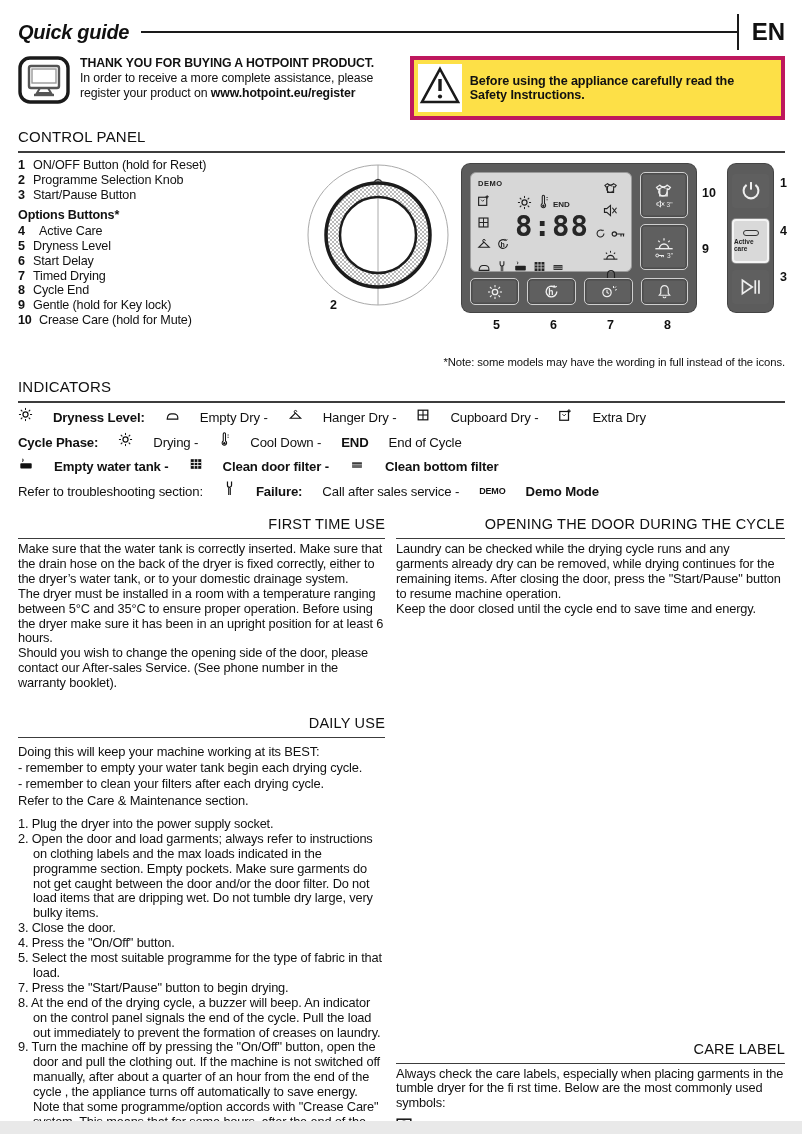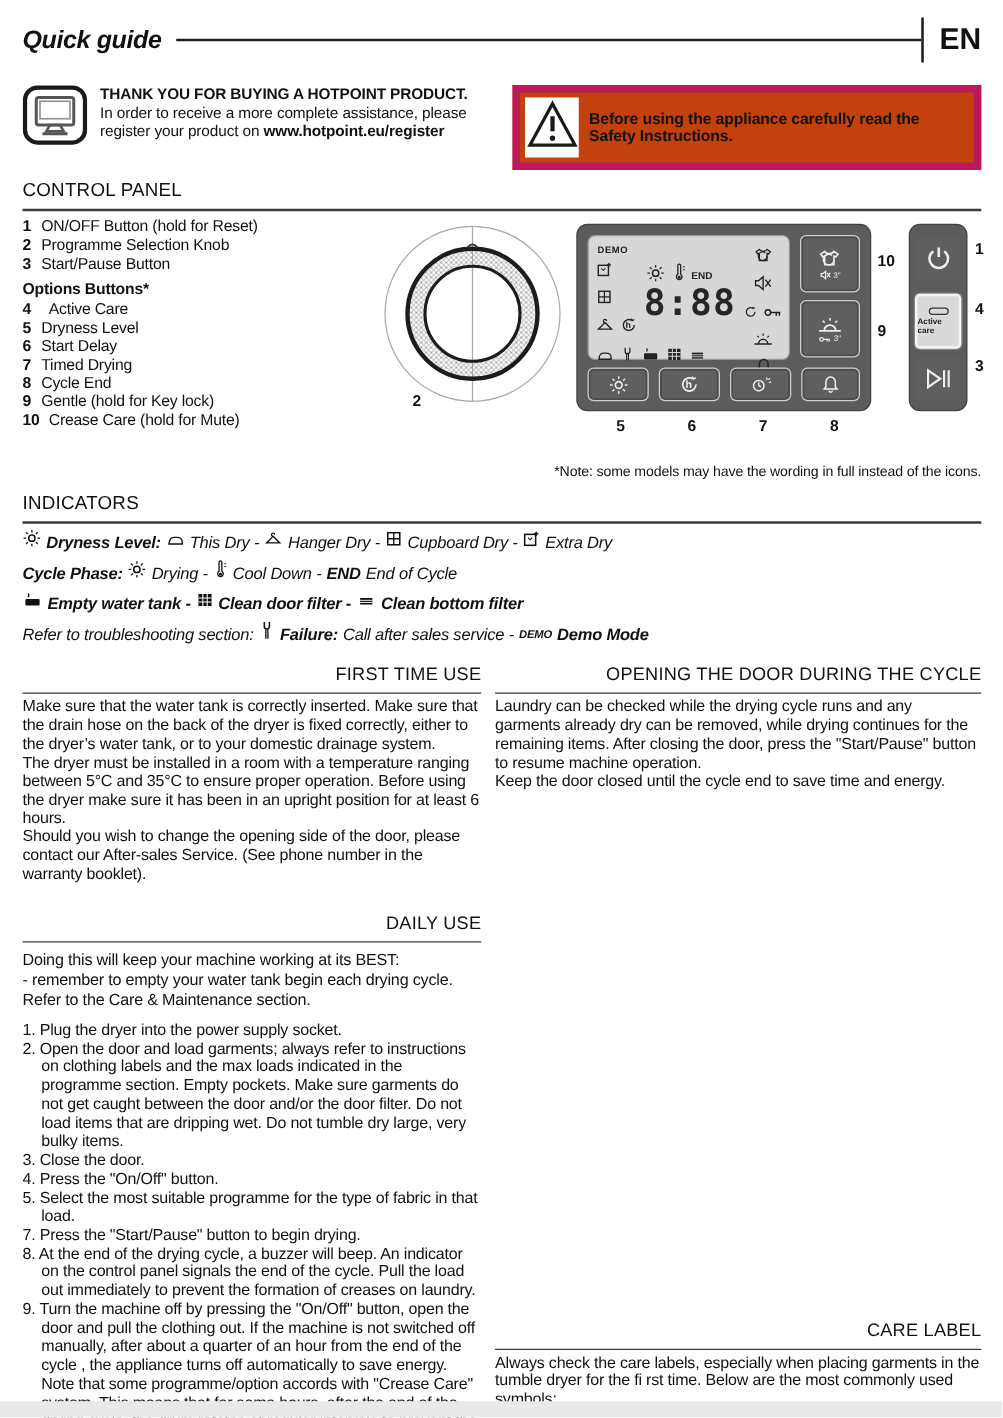--- a/index.html
+++ b/index.html
@@ -12,26 +12,26 @@
   .page { position:absolute; left:18px; top:12px; width:767px; }
 
   
   .header { display:flex; align-items:center; height:40px; }
   .title { font-size:20px; font-weight:bold; font-style:italic; letter-spacing:-0.3px; white-space:nowrap; }
   .hrule { flex:1; height:2.5px; background:#1a1a1a; margin-left:12px; }
   .vbar  { width:2.5px; height:36px; background:#1a1a1a; }
   .lang  { font-size:24px; font-weight:bold; padding-left:12px; width:46px; text-align:right; }
 
   
-  .intro-row { display:flex; margin-top:16px; }
+  .intro-row { display:flex; margin-top:4px; }
   .register { display:flex; width:390px; }
   .register .txt { margin-left:10px; font-size:12.3px; line-height:15px; letter-spacing:-0.1px; }
   .register .b { font-weight:bold; }
   .warnbox {
-    margin-left:2px; width:375px; background:#c2410c; border:6px solid #be185d;
+    margin-left:2px; width:375px; background:#fde047; border:4px solid #be185d;
     display:flex; align-items:center; padding:4px; min-height:56px;
   }
   .warnbox .tri-wrap { background:#fff; width:56px; height:48px; display:flex; align-items:center; justify-content:center; }
   .warnbox .wtxt { font-size:12.6px; font-weight:bold; line-height:14.5px; padding:0 8px; letter-spacing:-0.1px; }
 
   
   .h2 { font-size:15px; font-weight:normal; letter-spacing:0.2px; border-bottom:2px solid #3c3c3c; padding-bottom:6px; }
   .h2.col { font-size:14.5px; border-bottom-width:1.5px;text-align:right; }
 
   
@@ -63,21 +63,21 @@
   .lcd-end  { position:absolute; left:82px; top:27px; font-size:8px; font-weight:bold; color:#222; }
   .seg { position:absolute; left:44px; top:36px; font-family:"DejaVu Sans Mono", monospace; font-weight:bold; font-size:29px; color:#262626; letter-spacing:1px; }
   .lcol { position:absolute; left:6px; top:20px; display:flex; flex-direction:column; gap:4px; }
   .rcol { position:absolute; right:5px; top:8px; display:flex; flex-direction:column; gap:4px; align-items:center; }
   .lrow { display:flex; gap:5px; align-items:center; }
 
   .note { text-align:right; font-size:11.3px; margin-top:6px; letter-spacing:-0.1px; }
 
   
   .ind-section { margin-top:10px; }
-  .ind-line { font-size:13.2px; line-height:19px; margin-top:4px; letter-spacing:-0.15px; display:flex; align-items:center; flex-wrap:wrap; gap:4px;font-style:italic; }
+  .ind-line { font-size:13.2px; line-height:19px; margin-top:4px; letter-spacing:-0.15px; display:flex; align-items:center; flex-wrap:wrap; gap:20px; }
   .ind-line .b { font-weight:bold; }
   .ic { display:inline-block; vertical-align:-2px; }
 
   
   .cols { display:flex; margin-top:14px; }
   .col-left { width:368px; }
   .col-right { width:390px; margin-left:11px; }
   .body-txt { font-size:12.8px; line-height:14.9px; letter-spacing:-0.15px; margin-top:3px; }
   .body-txt p { margin:0; }
   .daily { margin-top:24px; }
@@ -418,21 +418,21 @@
               <line x1="3" y1="3" x2="4.6" y2="4.6"></line>
               <line x1="11.4" y1="11.4" x2="13" y2="13"></line>
               <line x1="13" y1="3" x2="11.4" y2="4.6"></line>
               <line x1="4.6" y1="11.4" x2="3" y2="13"></line>
             </g>
           </svg></span>
       <span class="b">Dryness Level:</span>
       <span class="ic"><svg width="15" height="13" viewBox="0 0 16 16">
             <path d="M1.5 12.5h13v-2c0-2.8-2.2-4.5-5-4.5H6.5C4 6 2.3 8 1.8 10.5z" fill="none" stroke="#111" stroke-width="1.4"></path>
           </svg></span>
-      <span>This Dry -</span>
+      <span>Empty Dry -</span>
       <span class="ic"><svg width="15" height="13" viewBox="0 0 16 16">
             <path d="M8 5a1.6 1.6 0 1 1 1.6-1.6" fill="none" stroke="#111" stroke-width="1.2"></path>
             <path d="M8 5l6.5 6.5H1.5Z" fill="none" stroke="#111" stroke-width="1.3"></path>
           </svg></span>
       <span>Hanger Dry -</span>
       <span class="ic"><svg width="14" height="14" viewBox="0 0 16 16">
             <rect x="2.5" y="2.5" width="11" height="11" fill="none" stroke="#111" stroke-width="1.4"></rect>
             <line x1="8" y1="2.5" x2="8" y2="13.5" stroke="#111" stroke-width="1.2"></line>
             <line x1="2.5" y1="8" x2="13.5" y2="8" stroke="#111" stroke-width="1.2"></line>
           </svg></span>
@@ -509,20 +509,21 @@
         <p>Make sure that the water tank is correctly inserted. Make sure that the drain hose on the back of the dryer is fixed correctly, either to the dryer’s water tank, or to your domestic drainage system.</p>
         <p>The dryer must be installed in a room with a temperature ranging between 5°C and 35°C to ensure proper operation. Before using the dryer make sure it has been in an upright position for at least 6 hours.</p>
         <p>Should you wish to change the opening side of the door, please contact our After-sales Service. (See phone number  in the warranty booklet).</p>
       </div>
 
       <div class="daily">
         <div class="h2 col">DAILY USE</div>
         <div style="margin-top:6px;">
           <div class="bold-line">Doing this will keep your machine working at its BEST:</div>
           <div class="bold-line">- remember to empty your water tank begin each drying cycle.</div>
+          <div class="bold-line">- remember to clean your filters after each drying cycle.</div>
           <div class="bold-line">Refer to the Care &amp; Maintenance section.</div>
         </div>
         <div class="steps">
           <div class="step"><span>1.</span> <span>Plug the dryer into the power supply socket.</span></div>
           <div class="step"><span>2.</span> <span>Open the door and load garments; always refer to instructions on clothing labels and the max loads indicated in the programme section. Empty pockets. Make sure garments do not get caught between the door and/or the door filter. Do not load items that are dripping wet. Do not tumble dry large, very bulky items.</span></div>
           <div class="step"><span>3.</span> <span>Close the door.</span></div>
           <div class="step"><span>4.</span> <span>Press the "On/Off" button.</span></div>
           <div class="step"><span>5.</span> <span>Select the most suitable programme for the type of fabric in that load.</span></div>
           <div class="step"><span>7.</span> <span>Press the "Start/Pause" button to begin drying.</span></div>
           <div class="step"><span>8.</span> <span>At the end of the drying cycle, a buzzer will beep. An indicator on the control panel signals the end of the cycle. Pull the load out immediately to prevent the formation of creases on laundry.</span></div>

